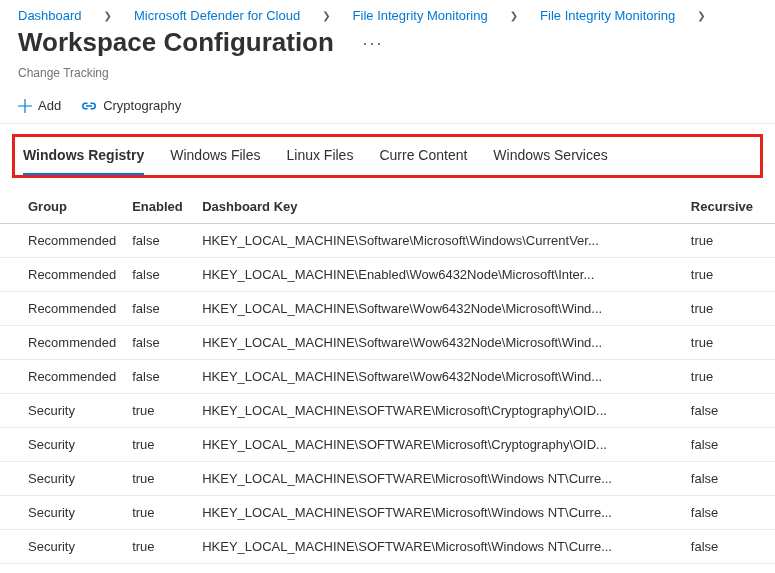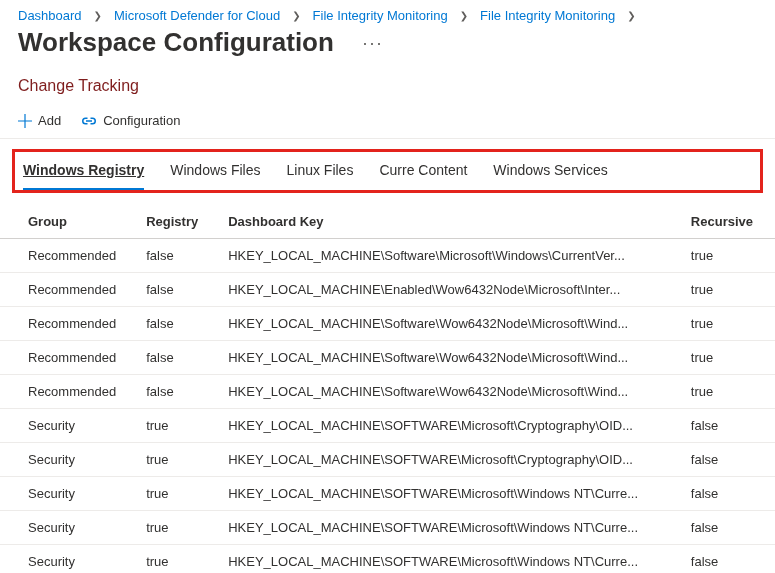--- a/index.html
+++ b/index.html
@@ -9,21 +9,21 @@
       color: #323130;
       background: #ffffff;
       width: 775px;
     }
     .breadcrumb {
       padding: 8px 18px 2px 18px;
       display: flex;
       align-items: center;
       flex-wrap: wrap;
       font-size: 13px;
-      gap: 12px;
+      gap: 22px;
     }
     .breadcrumb-link {
       color: #0078d4;
       cursor: pointer;
     }
     .breadcrumb-sep {
       color: #605e5c;
       font-size: 10px;
     }
     .header {
@@ -40,23 +40,23 @@
       color: #323130;
     }
     .more-dots {
       color: #605e5c;
       font-size: 18px;
       letter-spacing: 1px;
       cursor: pointer;
       line-height: 1;
     }
     .subtitle {
-      font-size: 16px;
-      color: #7f1d1d;
-      margin-top: 19px;
+      font-size: 12px;
+      color: #737373;
+      margin-top: 8px;
     }
     .toolbar {
       padding: 8px 18px 10px 18px;
       display: flex;
       align-items: flex-start;
       gap: 20px;
       border-bottom: 1px solid #edebe9;
     }
     .toolbar-btn {
       display: flex;
@@ -80,30 +80,29 @@
     .tab {
       font-size: 14px;
       color: #323130;
       cursor: pointer;
       padding-bottom: 10px;
       border-bottom: 2px solid transparent;
     }
     .tab.active {
       font-weight: 600;
       border-bottom: 2px solid #0078d4;
-      text-decoration: underline;
     }
     .table {
       width: 100%;
       border-collapse: collapse;
       margin-top: 12px;
     }
     .table th, .table td {
       text-align: left;
-      padding: 9px 15px;
+      padding: 9px 8px;
       border-bottom: 1px solid #edebe9;
       font-size: 13px;
       white-space: nowrap;
       overflow: hidden;
       text-overflow: ellipsis;
     }
     .table th {
       font-weight: 600;
       color: #323130;
       border-bottom: 1px solid #d2d0ce;
@@ -139,39 +138,39 @@
   <div class="toolbar-btn">
     <svg width="14" height="14" viewBox="0 0 14 14">
         <path d="M7 0v14M0 7h14" stroke="#0078d4" stroke-width="1.2"></path>
       </svg>
     <span>Add</span>
   </div>
   <div class="toolbar-btn">
     <svg width="16" height="14" viewBox="0 0 16 14">
         <path d="M4.5 3.5a3.5 3.5 0 000 7h2v-1.5h-2a2 2 0 010-4h2V3.5h-2zm7 0h-2V5h2a2 2 0 010 4h-2v1.5h2a3.5 3.5 0 000-7zM5 6.25h6v1.5H5z" fill="#0078d4"></path>
       </svg>
-    <span>Configuration</span>
+    <span>Cryptography</span>
   </div>
 </div>
 
 <div class="tabs-wrap">
   <div class="tabs">
     <div class="tab active">Windows Registry</div>
     <div class="tab">Windows Files</div>
     <div class="tab">Linux Files</div>
     <div class="tab">Curre Content</div>
     <div class="tab">Windows Services</div>
   </div>
 </div>
 
 <table class="table">
   <thead>
     <tr>
       <th class="col-group">Group</th>
-      <th class="col-enabled">Registry</th>
+      <th class="col-enabled">Enabled</th>
       <th class="col-key">Dashboard Key</th>
       <th class="col-recursive">Recursive</th>
     </tr>
   </thead>
   <tbody id="table-body">
       <tr>
         <td class="col-group">Recommended</td>
         <td class="col-enabled">false</td>
         <td class="col-key">HKEY_LOCAL_MACHINE\Software\Microsoft\Windows\CurrentVer...</td>
         <td class="col-recursive">true</td>

